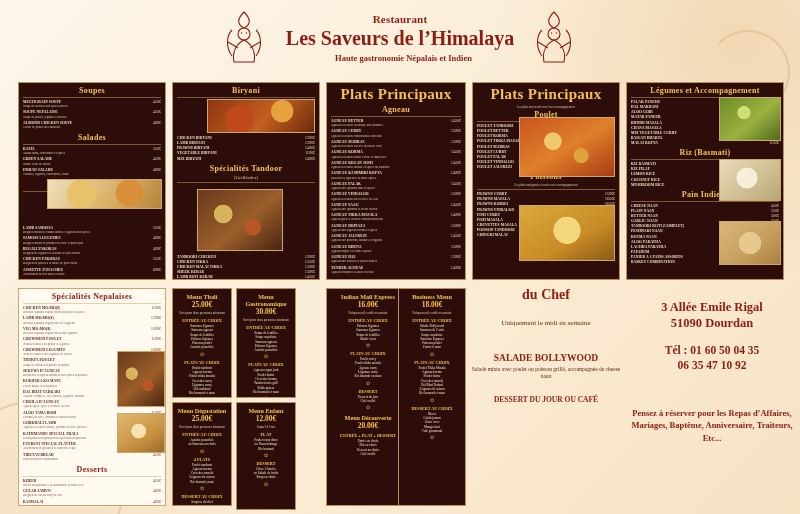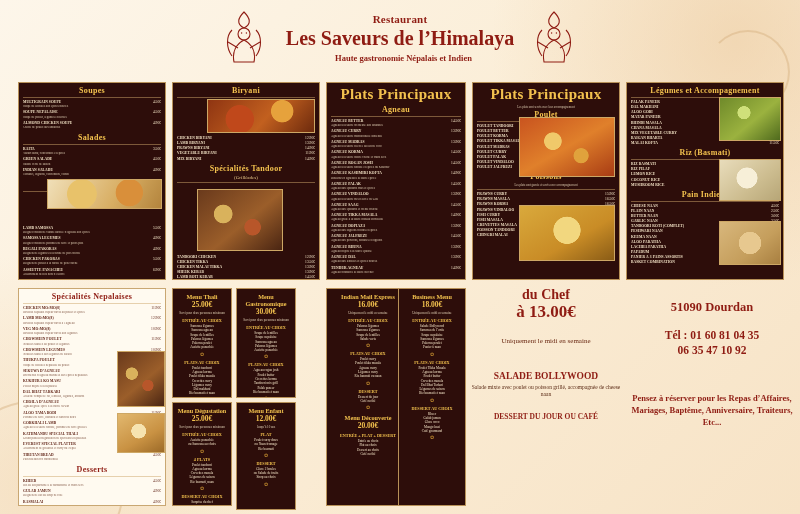--- a/index.html
+++ b/index.html
@@ -925,29 +925,29 @@
       <div class="f-line">Kheer</div>
       <div class="f-line">Gulab jamun</div>
       <div class="f-line">Glace coco</div>
       <div class="f-line">Mango lassi</div>
       <div class="f-line">Café gourmand</div>
       <div class="f-orn">✿</div>
     </div>
 
   <div id="chef">
     <div class="l2">du Chef</div>
-    <div class="l3">à 13.00€</div>
     <div class="only">Uniquement le midi en semaine</div>
     <div class="bolly">SALADE BOLLYWOOD</div>
     <div class="bdesc">Salade mixte avec poulet ou poisson grillé, accompagnée de cheese naan</div>
     <div class="dessert">DESSERT DU JOUR OU CAFÉ</div>
   </div>
 
   <div id="addr">
+    <div class="a1">3 Allée Emile Rigal</div>
     <div class="a2">51090 Dourdan</div>
     <div class="tels">
-      <div class="t1">Tél : 01 60 81 04 35</div>
+      <div class="t1">Tél : 01 60 50 04 35</div>
       <div class="t2">06 35 47 10 92</div>
     </div>
     <div class="note">Pensez à réserver pour les Repas d’Affaires, Mariages, Baptême, Anniversaire, Traiteurs, Etc...</div>
   </div>
 
 </div>
 
 </body></html>

